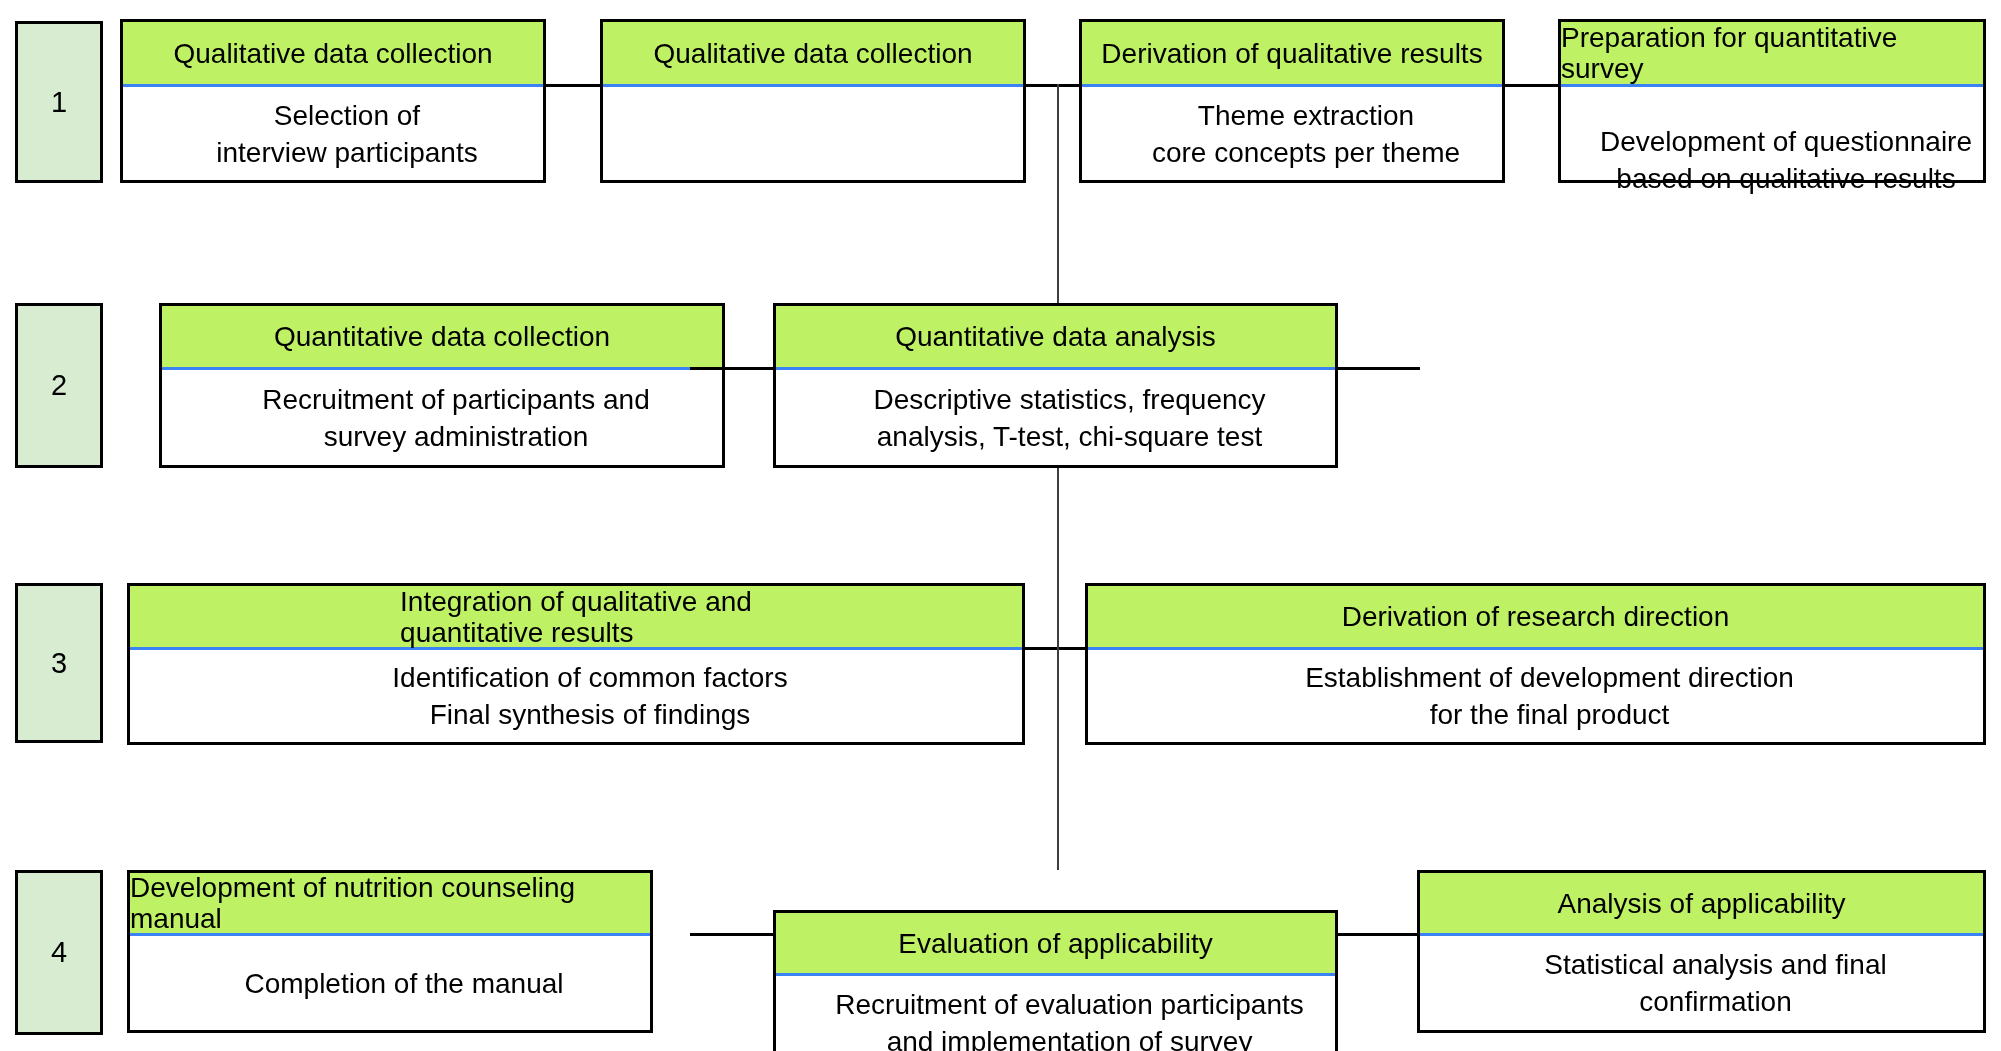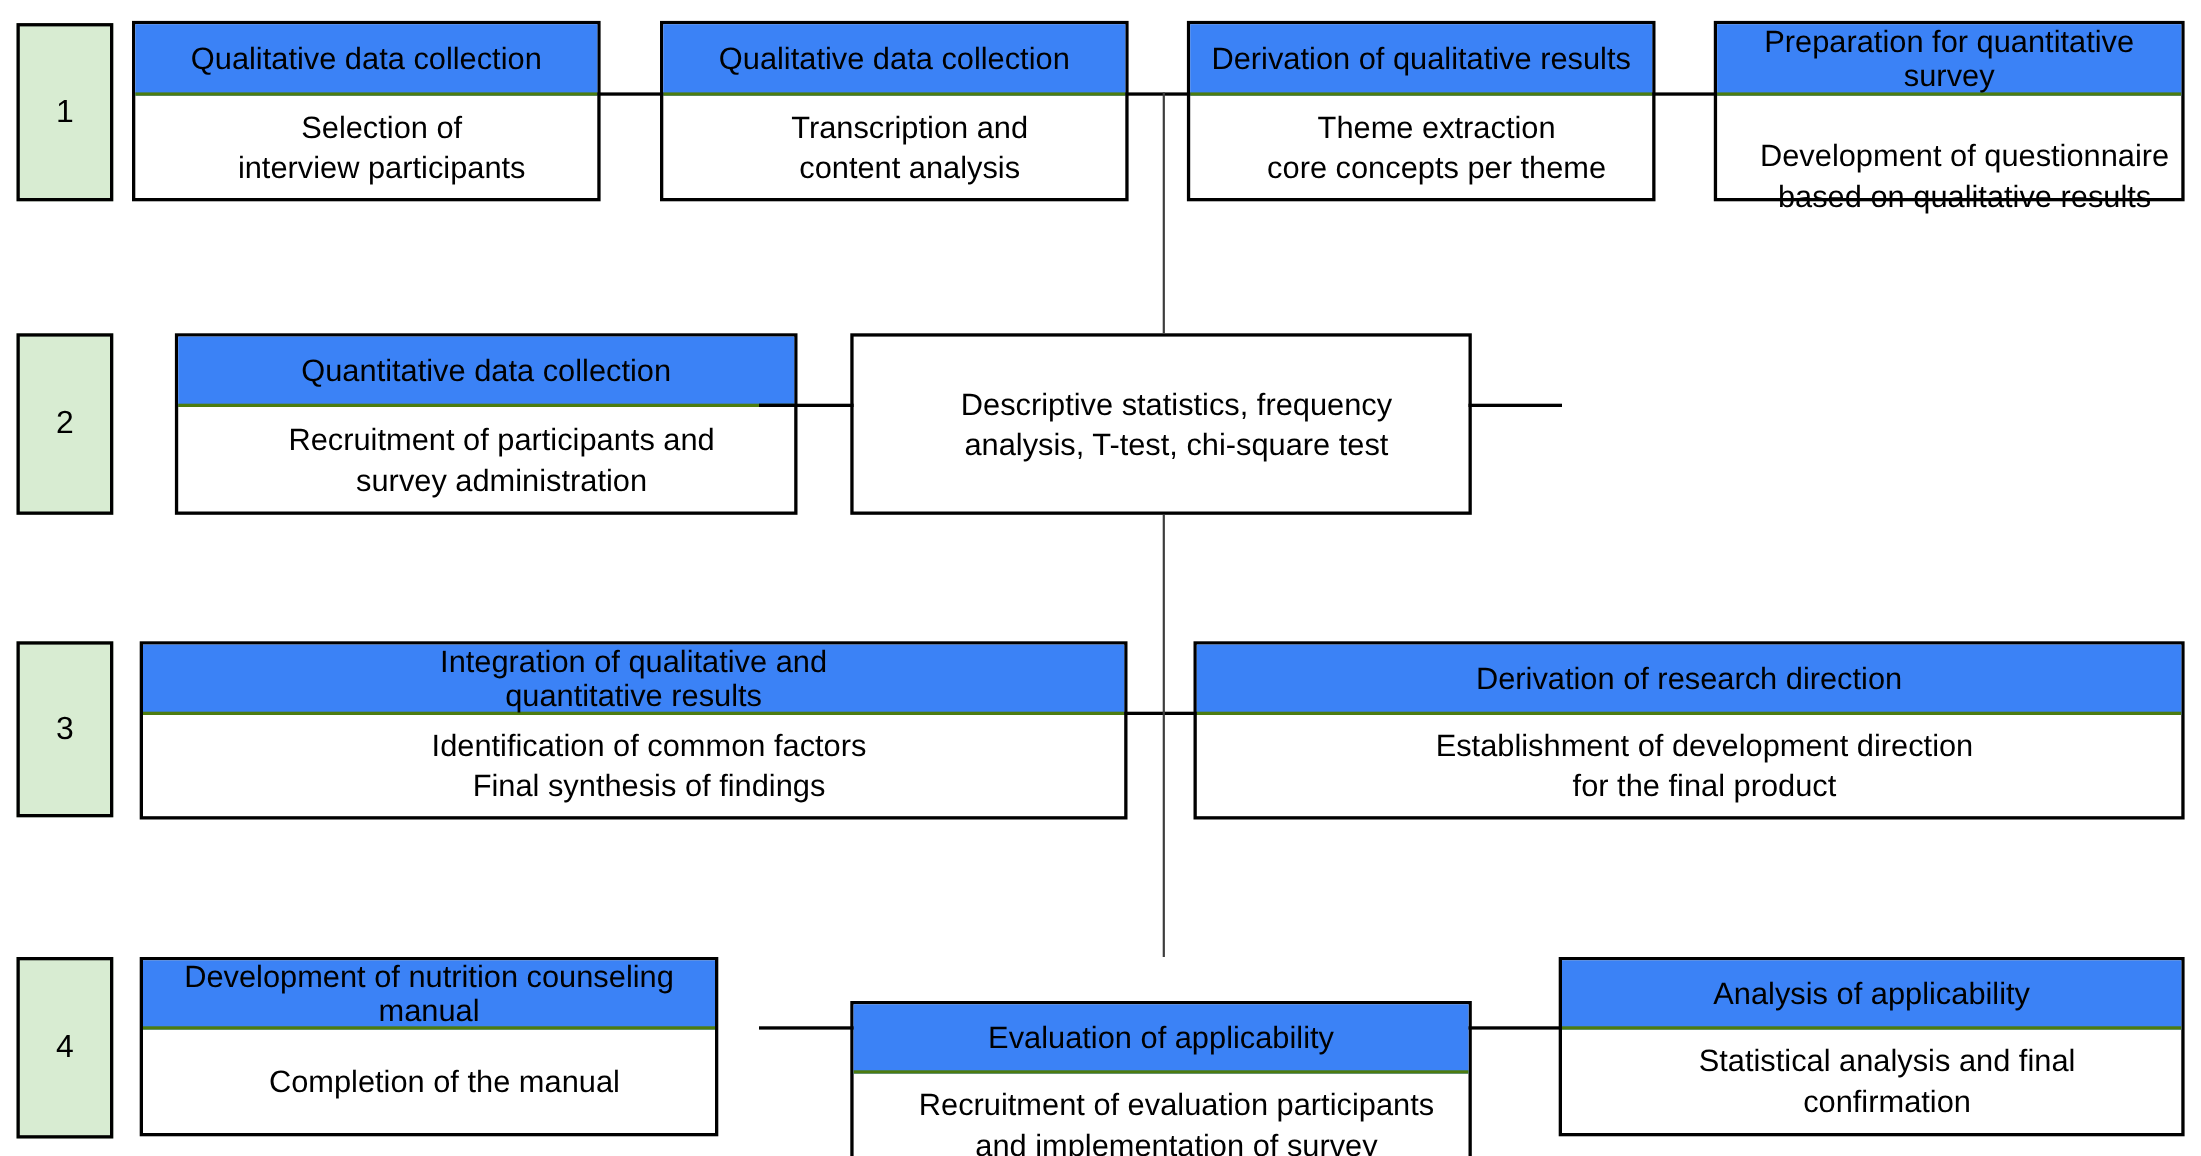--- a/index.html
+++ b/index.html
@@ -18,26 +18,26 @@
   }
   .pbox {
     position: absolute;
     border: 3px solid #000000;
     background: #ffffff;
     box-sizing: border-box;
     display: flex;
     flex-direction: column;
   }
   .hd {
-    background: #3b82f6;
-    border-bottom: 3px solid #4d7c0f;
+    background: #bef264;
+    border-bottom: 3px solid #3b82f6;
     display: flex;
     align-items: center;
     justify-content: center;
-    text-align: center;
+    text-align: left;
     font-size: 28px;
     line-height: 31px;
     white-space: pre-line;
     flex: 0 0 auto;
   }
   .r1 .hd { height: 62px; }
   .r2 .hd { height: 61px; }
   .r3 .hd { height: 61px; }
   .r4 .hd { height: 60px; }
   .bd {
@@ -92,40 +92,39 @@
     <span>4</span>
   </div>
 
   <div class="pbox r1" style="left:120px;top:19px;width:426px;height:164px;">
     <div class="hd">Qualitative data collection</div>
     <div class="bd">Selection of
 interview participants</div>
   </div>
   <div class="pbox r1" style="left:600px;top:19px;width:426px;height:164px;">
     <div class="hd">Qualitative data collection</div>
-    <div class="bd">Transcription and
-content analysis</div>
   </div>
   <div class="pbox r1" style="left:1079px;top:19px;width:426px;height:164px;">
     <div class="hd">Derivation of qualitative results</div>
     <div class="bd">Theme extraction
 core concepts per theme</div>
   </div>
   <div class="pbox r1" style="left:1558px;top:19px;width:428px;height:164px;gap:36px;">
     <div class="hd">Preparation for quantitative survey</div>
     <div class="bd">Development of questionnaire
 based on qualitative results</div>
   </div>
 
   <div class="pbox r2" style="left:127px;top:303px;width:566px;height:165px;margin-left:32px;">
     <div class="hd">Quantitative data collection</div>
     <div class="bd">Recruitment of participants and
 survey administration</div>
   </div>
   <div class="pbox r2" style="left:773px;top:303px;width:565px;height:165px;">
+    <div class="hd">Quantitative data analysis</div>
     <div class="bd">Descriptive statistics, frequency
 analysis, T-test, chi-square test</div>
   </div>
 
   <div class="pbox r3" style="left:127px;top:583px;width:898px;height:162px;">
     <div class="hd">Integration of qualitative and
 quantitative results</div>
     <div class="bd">Identification of common factors
 Final synthesis of findings</div>
   </div>

